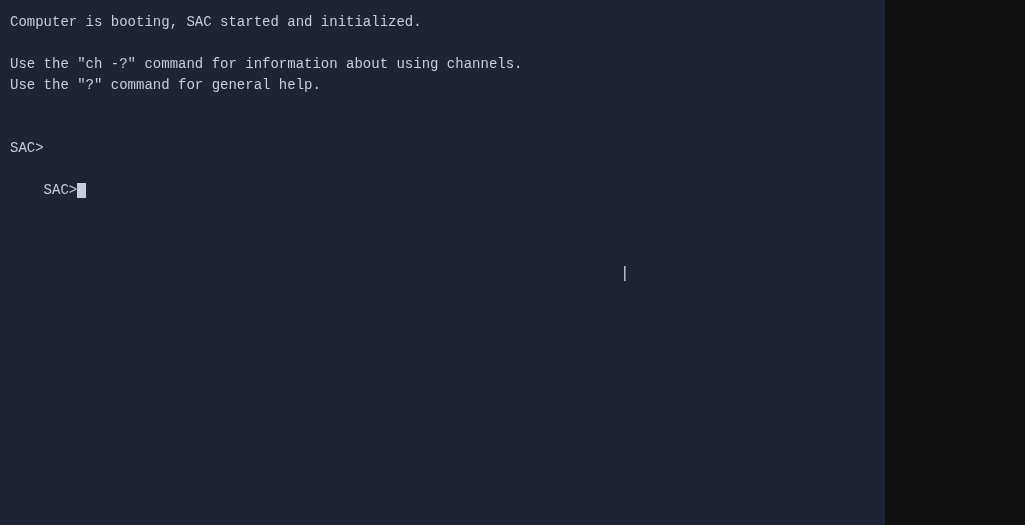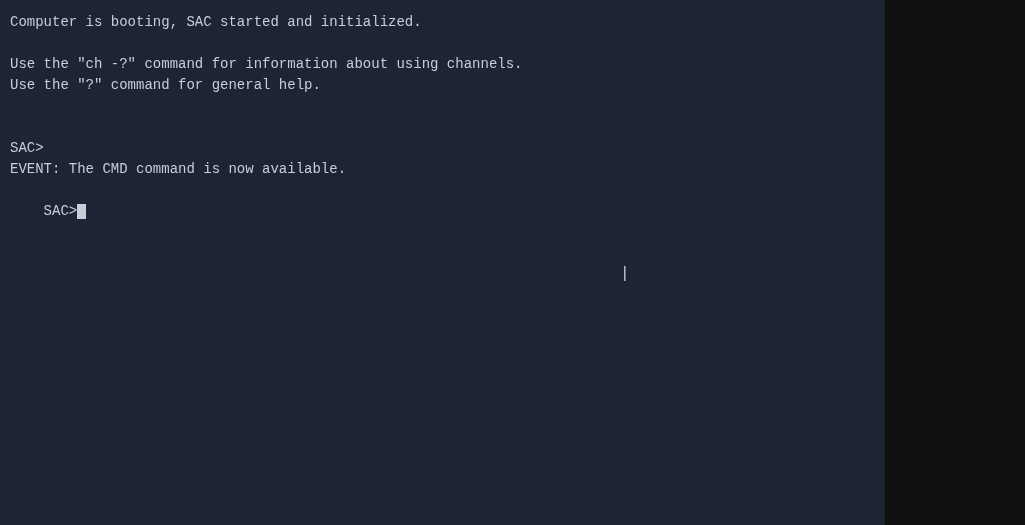--- a/index.html
+++ b/index.html
@@ -78,21 +78,20 @@
   <div class="terminal-line">Use the "ch -?" command for information about using channels.</div>
 
   <div class="terminal-line">Use the "?" command for general help.</div>
 
   <div class="terminal-line empty"></div>
 
   <div class="terminal-line empty"></div>
 
   <div class="terminal-line">SAC&gt;</div>
 
-  <div class="terminal-line">EVENT: The CMD command is now available.</div>
 
   <div class="terminal-line">
     <span>SAC&gt;</span><span class="cursor"></span>
   </div>
 
   <div class="text-cursor">|</div>
 
 </div>
 
 <div class="right-panel"></div>

